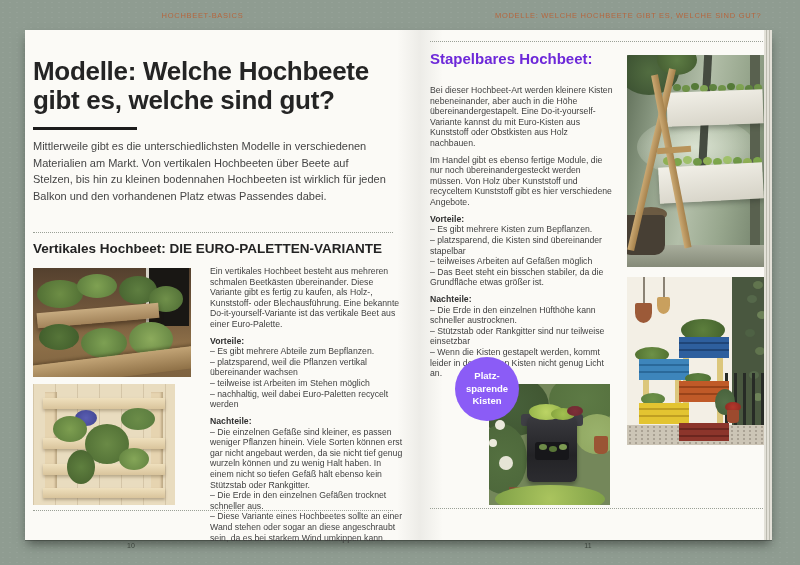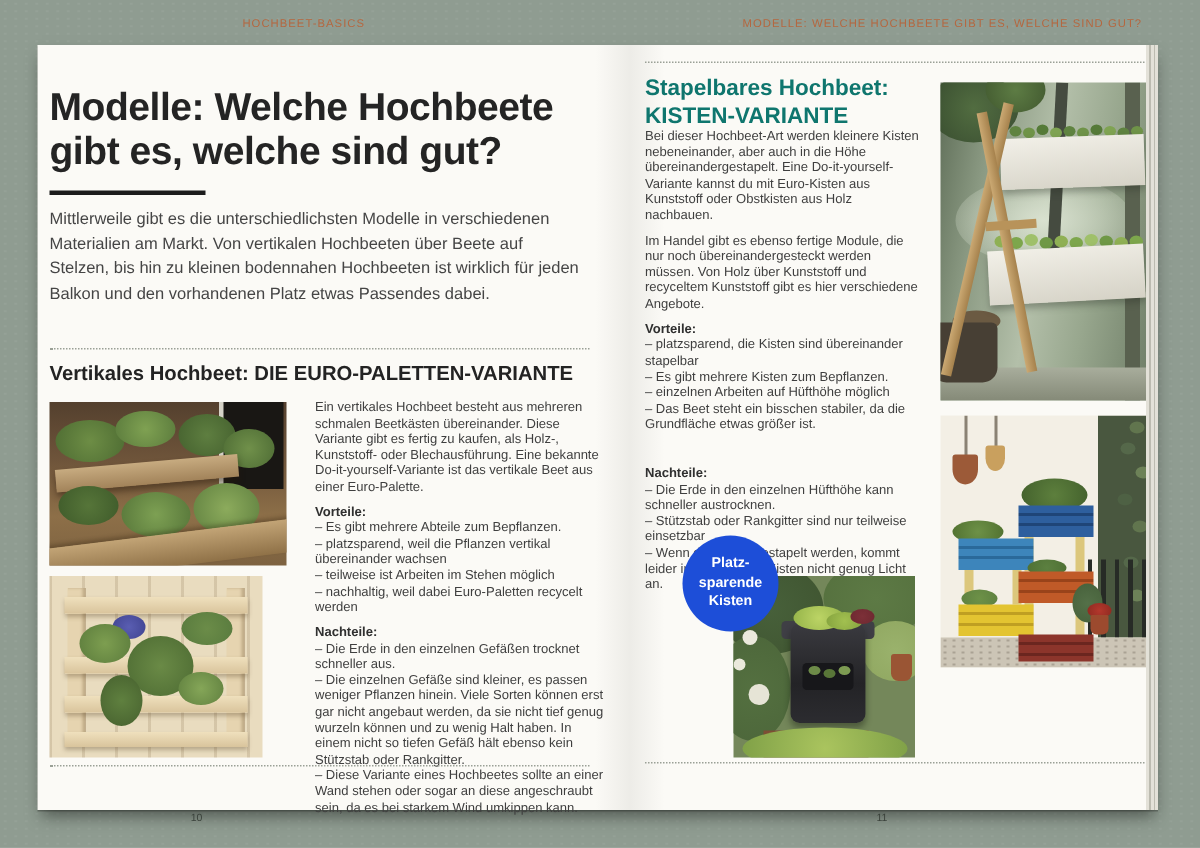--- a/index.html
+++ b/index.html
@@ -31,33 +31,33 @@
   .dot4 { left:405px; top:478px; width:335px; }
 
   
   .title { position:absolute; left:8px; top:27px; width:372px; margin:0;
            font-size:26px; font-weight:700; letter-spacing:-0.3px; line-height:1.13; color:#242424; }
   .title-rule { position:absolute; left:8px; top:97px; width:104px; height:2.5px; background:#1c1c1c; }
   .intro { position:absolute; left:8px; top:108px; width:358px; margin:0;
            font-size:11px; line-height:1.52; color:#454545; }
   .secthead { position:absolute; left:8px; top:211px; margin:0; font-size:13.5px; color:#232323; font-weight:700; }
   .secthead .caps, .rhead .caps { font-weight:700; }
-  .rhead { position:absolute; left:405px; top:20px; margin:0; font-size:15px; line-height:1.25; color:#0f766e; font-weight:700; }
+  .rhead { position:absolute; left:405px; top:20px; margin:0; font-size:15px; line-height:1.25; color:#6d28d9; font-weight:700; }
   .rhead span { display:block; }
 
   .coltext { position:absolute; font-size:8.7px; line-height:1.22; color:#3f3f3f; }
   .coltext p { margin:0 0 6px; }
   .coltext p.label { font-weight:700; color:#303030; margin:0; }
   .coltext p.li { margin:0; }
   .lcol { left:185px; top:236px; width:194px; }
   .rcol { left:405px; top:55px;  width:185px; }
 
   
   .badge { position:absolute; left:430px; top:327px; width:64px; height:64px; border-radius:50%;
-           background:#1d4ed8; color:#ffffff; display:flex; flex-direction:column; align-items:center;
+           background:#8b5cf6; color:#ffffff; display:flex; flex-direction:column; align-items:center;
            justify-content:center; font-size:9.5px; font-weight:700; line-height:1.3; z-index:6; text-align:center; }
 
   
   .ph { position:absolute; overflow:hidden; }
   .ph div { position:absolute; }
   .bl { border-radius:50%; }
 
   
   .ph1 { left:8px; top:238px; width:158px; height:109px;
          background:linear-gradient(180deg,#54402e,#6e543a 35%,#8d6f48 70%,#7d6240); }
@@ -219,42 +219,41 @@
     </div>
 
     <div class="coltext lcol">
       <p>Ein vertikales Hochbeet besteht aus mehreren schmalen Beetkästen übereinander. Diese Variante gibt es fertig zu kaufen, als Holz-, Kunststoff- oder Blechausführung. Eine bekannte Do-it-yourself-Variante ist das vertikale Beet aus einer Euro-Palette.</p>
       <p class="label">Vorteile:</p>
       <p class="li">– Es gibt mehrere Abteile zum Bepflanzen.</p>
       <p class="li">– platzsparend, weil die Pflanzen vertikal übereinander wachsen</p>
       <p class="li">– teilweise ist Arbeiten im Stehen möglich</p>
       <p class="li" style="margin-bottom:6px">– nachhaltig, weil dabei Euro-Paletten recycelt werden</p>
       <p class="label">Nachteile:</p>
+      <p class="li">– Die einzelnen Gefäße sind kleiner, es passen weniger Pflanzen hinein. Viele Sorten können erst gar nicht angebaut werden, da sie nicht tief genug wurzeln können und zu wenig Halt haben. In einem nicht so tiefen Gefäß hält ebenso kein Stützstab oder Rankgitter.</p>
       <p class="li">– Die Erde in den einzelnen Gefäßen trocknet schneller aus.</p>
-      <p class="li">– Die einzelnen Gefäße sind kleiner, es passen weniger Pflanzen hinein. Viele Sorten können erst gar nicht angebaut werden, da sie nicht tief genug wurzeln können und zu wenig Halt haben. In einem nicht so tiefen Gefäß hält ebenso kein Stützstab oder Rankgitter.</p>
       <p class="li">– Diese Variante eines Hochbeetes sollte an einer Wand stehen oder sogar an diese angeschraubt sein, da es bei starkem Wind umkippen kann.</p>
     </div>
 
     <div class="dotted dot2"></div>
 
     <div class="dotted dot3"></div>
 
     <h2 class="rhead">
         <span>Stapelbares Hochbeet:</span>
-        <span class="caps">KISTEN-VARIANTE</span>
       </h2>
 
     <div class="coltext rcol">
       <p>Bei dieser Hochbeet-Art werden kleinere Kisten nebeneinander, aber auch in die Höhe übereinandergestapelt. Eine Do-it-yourself-Variante kannst du mit Euro-Kisten aus Kunststoff oder Obstkisten aus Holz nachbauen.</p>
       <p>Im Handel gibt es ebenso fertige Module, die nur noch übereinandergesteckt werden müssen. Von Holz über Kunststoff und recyceltem Kunststoff gibt es hier verschiedene Angebote.</p>
       <p class="label">Vorteile:</p>
+      <p class="li">– Es gibt mehrere Kisten zum Bepflanzen.</p>
       <p class="li">– platzsparend, die Kisten sind übereinander stapelbar</p>
-      <p class="li">– Es gibt mehrere Kisten zum Bepflanzen.</p>
-      <p class="li">– einzelnen Arbeiten auf Hüfthöhe möglich</p>
-      <p class="li" style="margin-bottom:22px">– Das Beet steht ein bisschen stabiler, da die Grundfläche etwas größer ist.</p>
+      <p class="li">– teilweises Arbeiten auf Gefäßen möglich</p>
+      <p class="li" style="margin-bottom:6px">– Das Beet steht ein bisschen stabiler, da die Grundfläche etwas größer ist.</p>
       <p class="label">Nachteile:</p>
       <p class="li">– Die Erde in den einzelnen Hüfthöhe kann schneller austrocknen.</p>
       <p class="li">– Stützstab oder Rankgitter sind nur teilweise einsetzbar</p>
       <p class="li">– Wenn die Kisten gestapelt werden, kommt leider in den unteren Kisten nicht genug Licht an.</p>
     </div>
 
     <div class="ph phC">
       <div class="bl pc-d1"></div>
       <div class="bl pc-d2"></div>
       <div class="bl pc-d3"></div>

